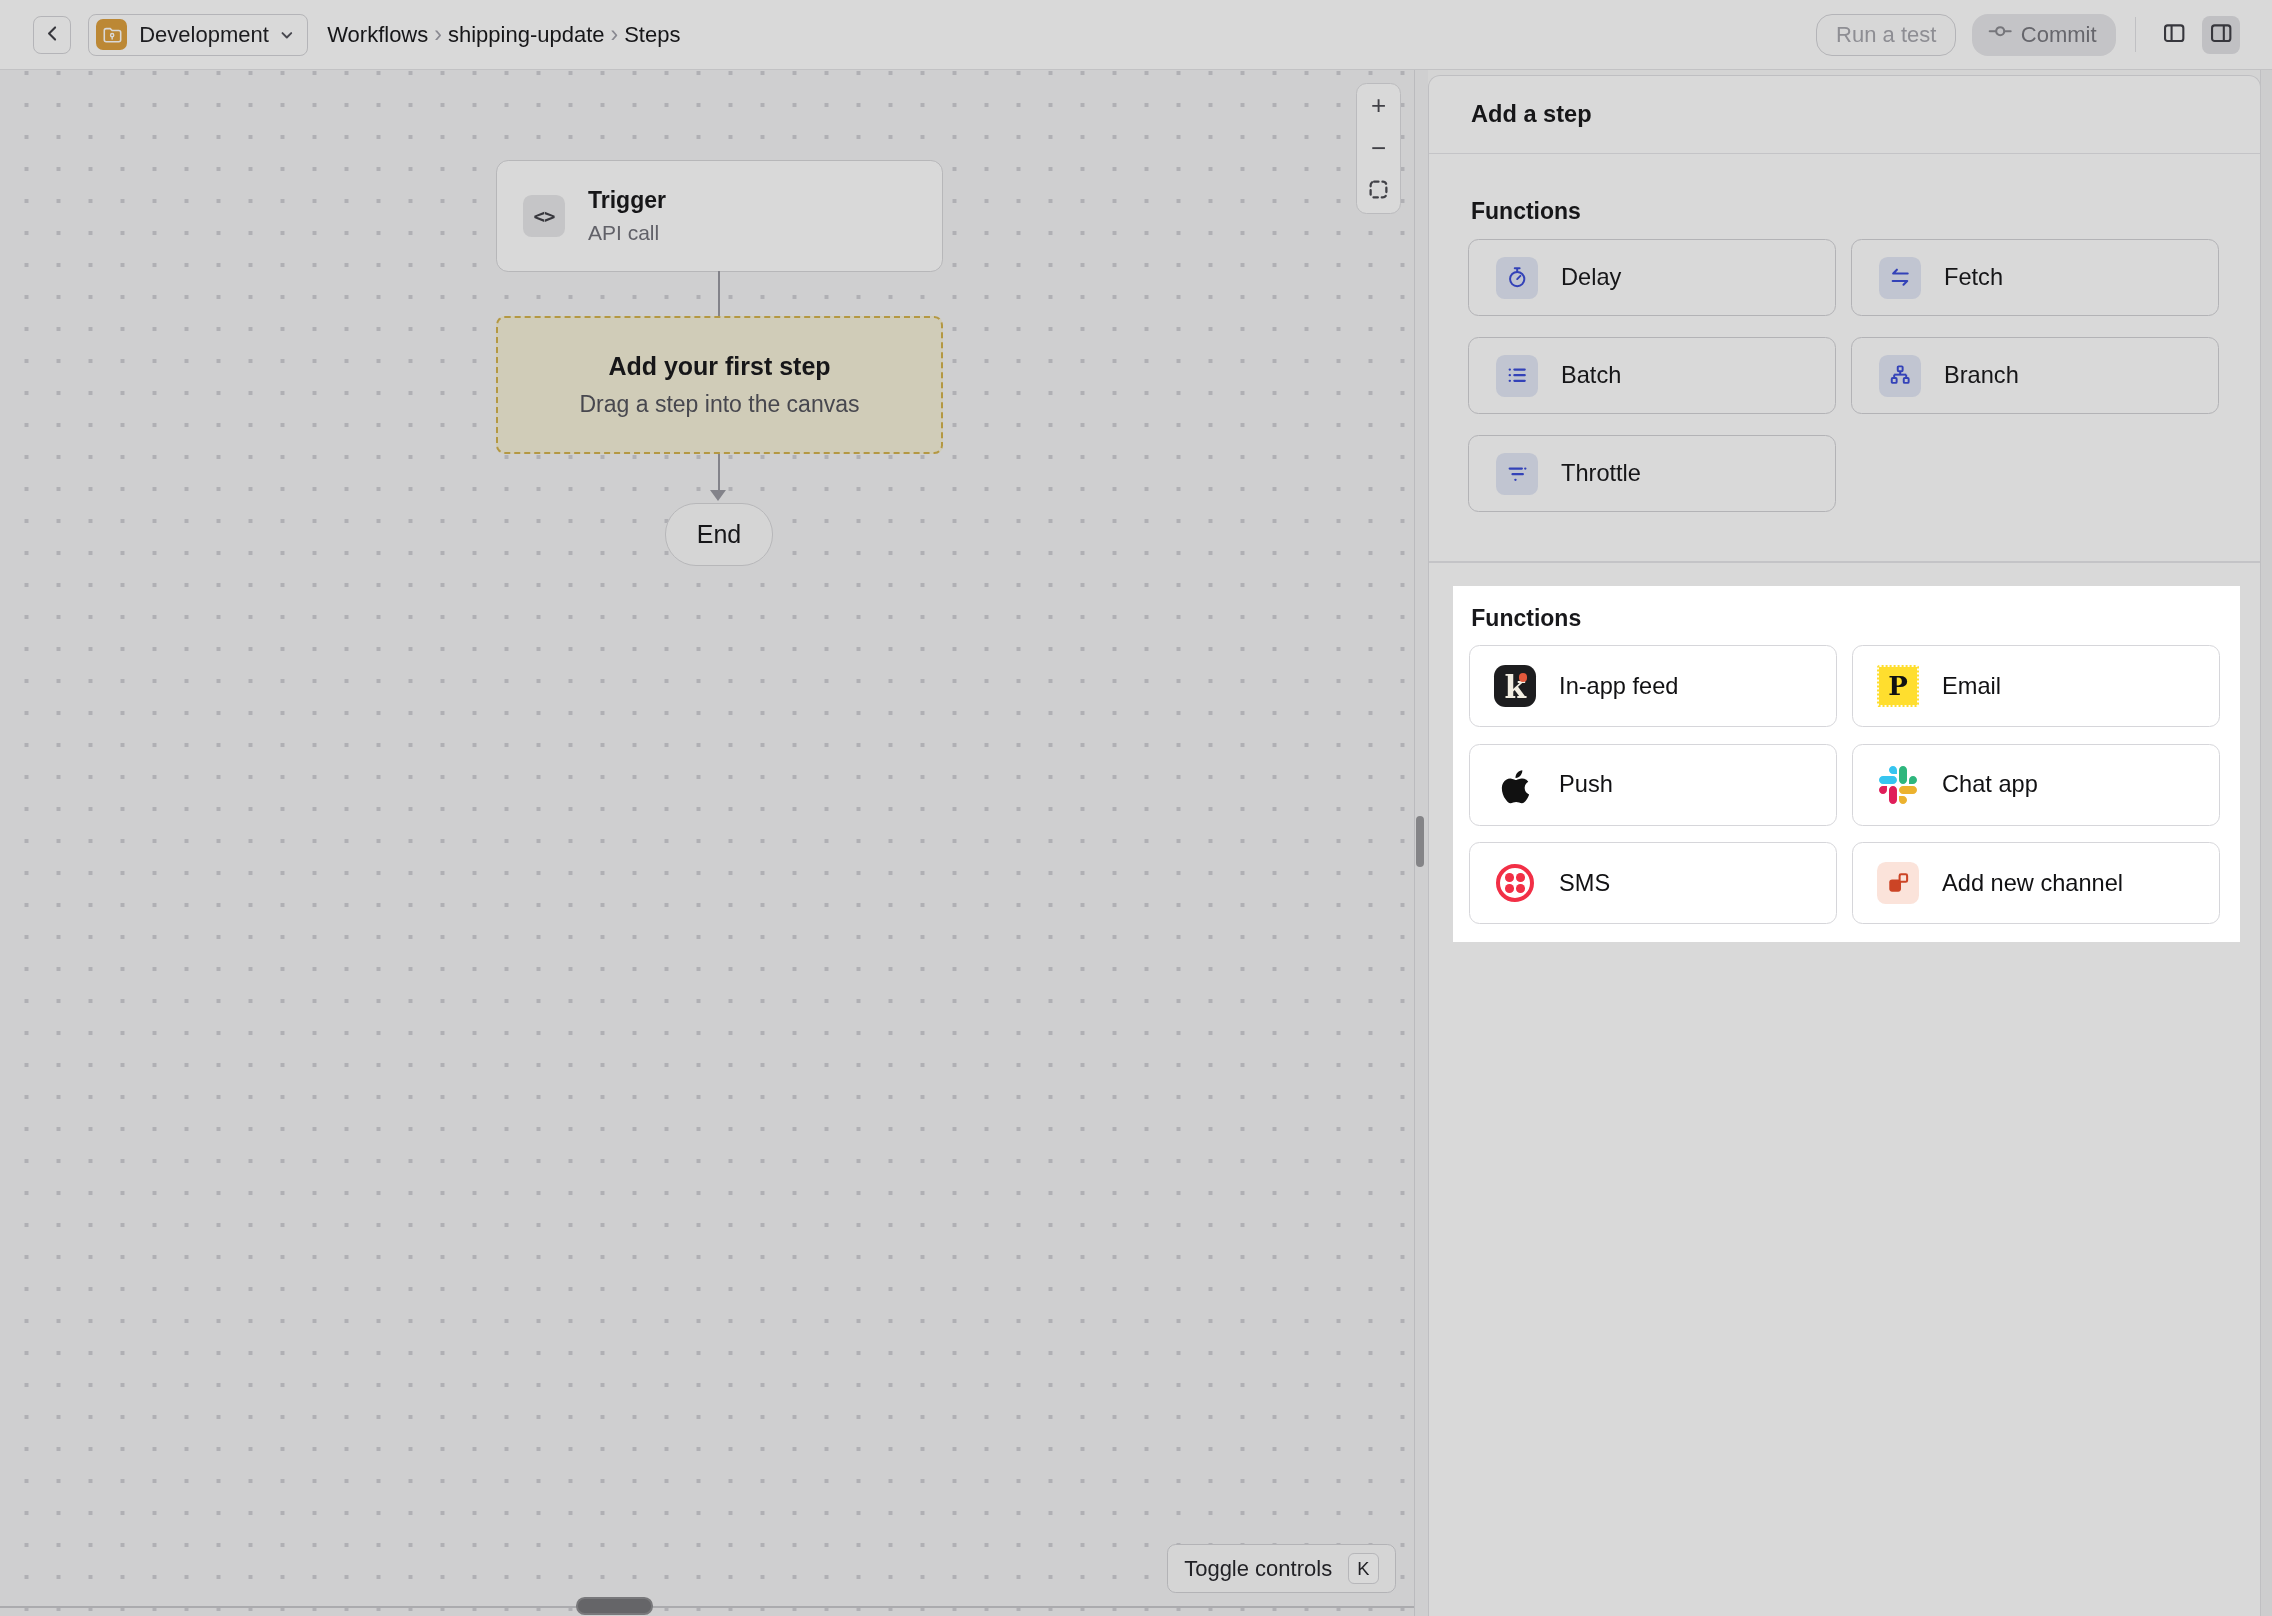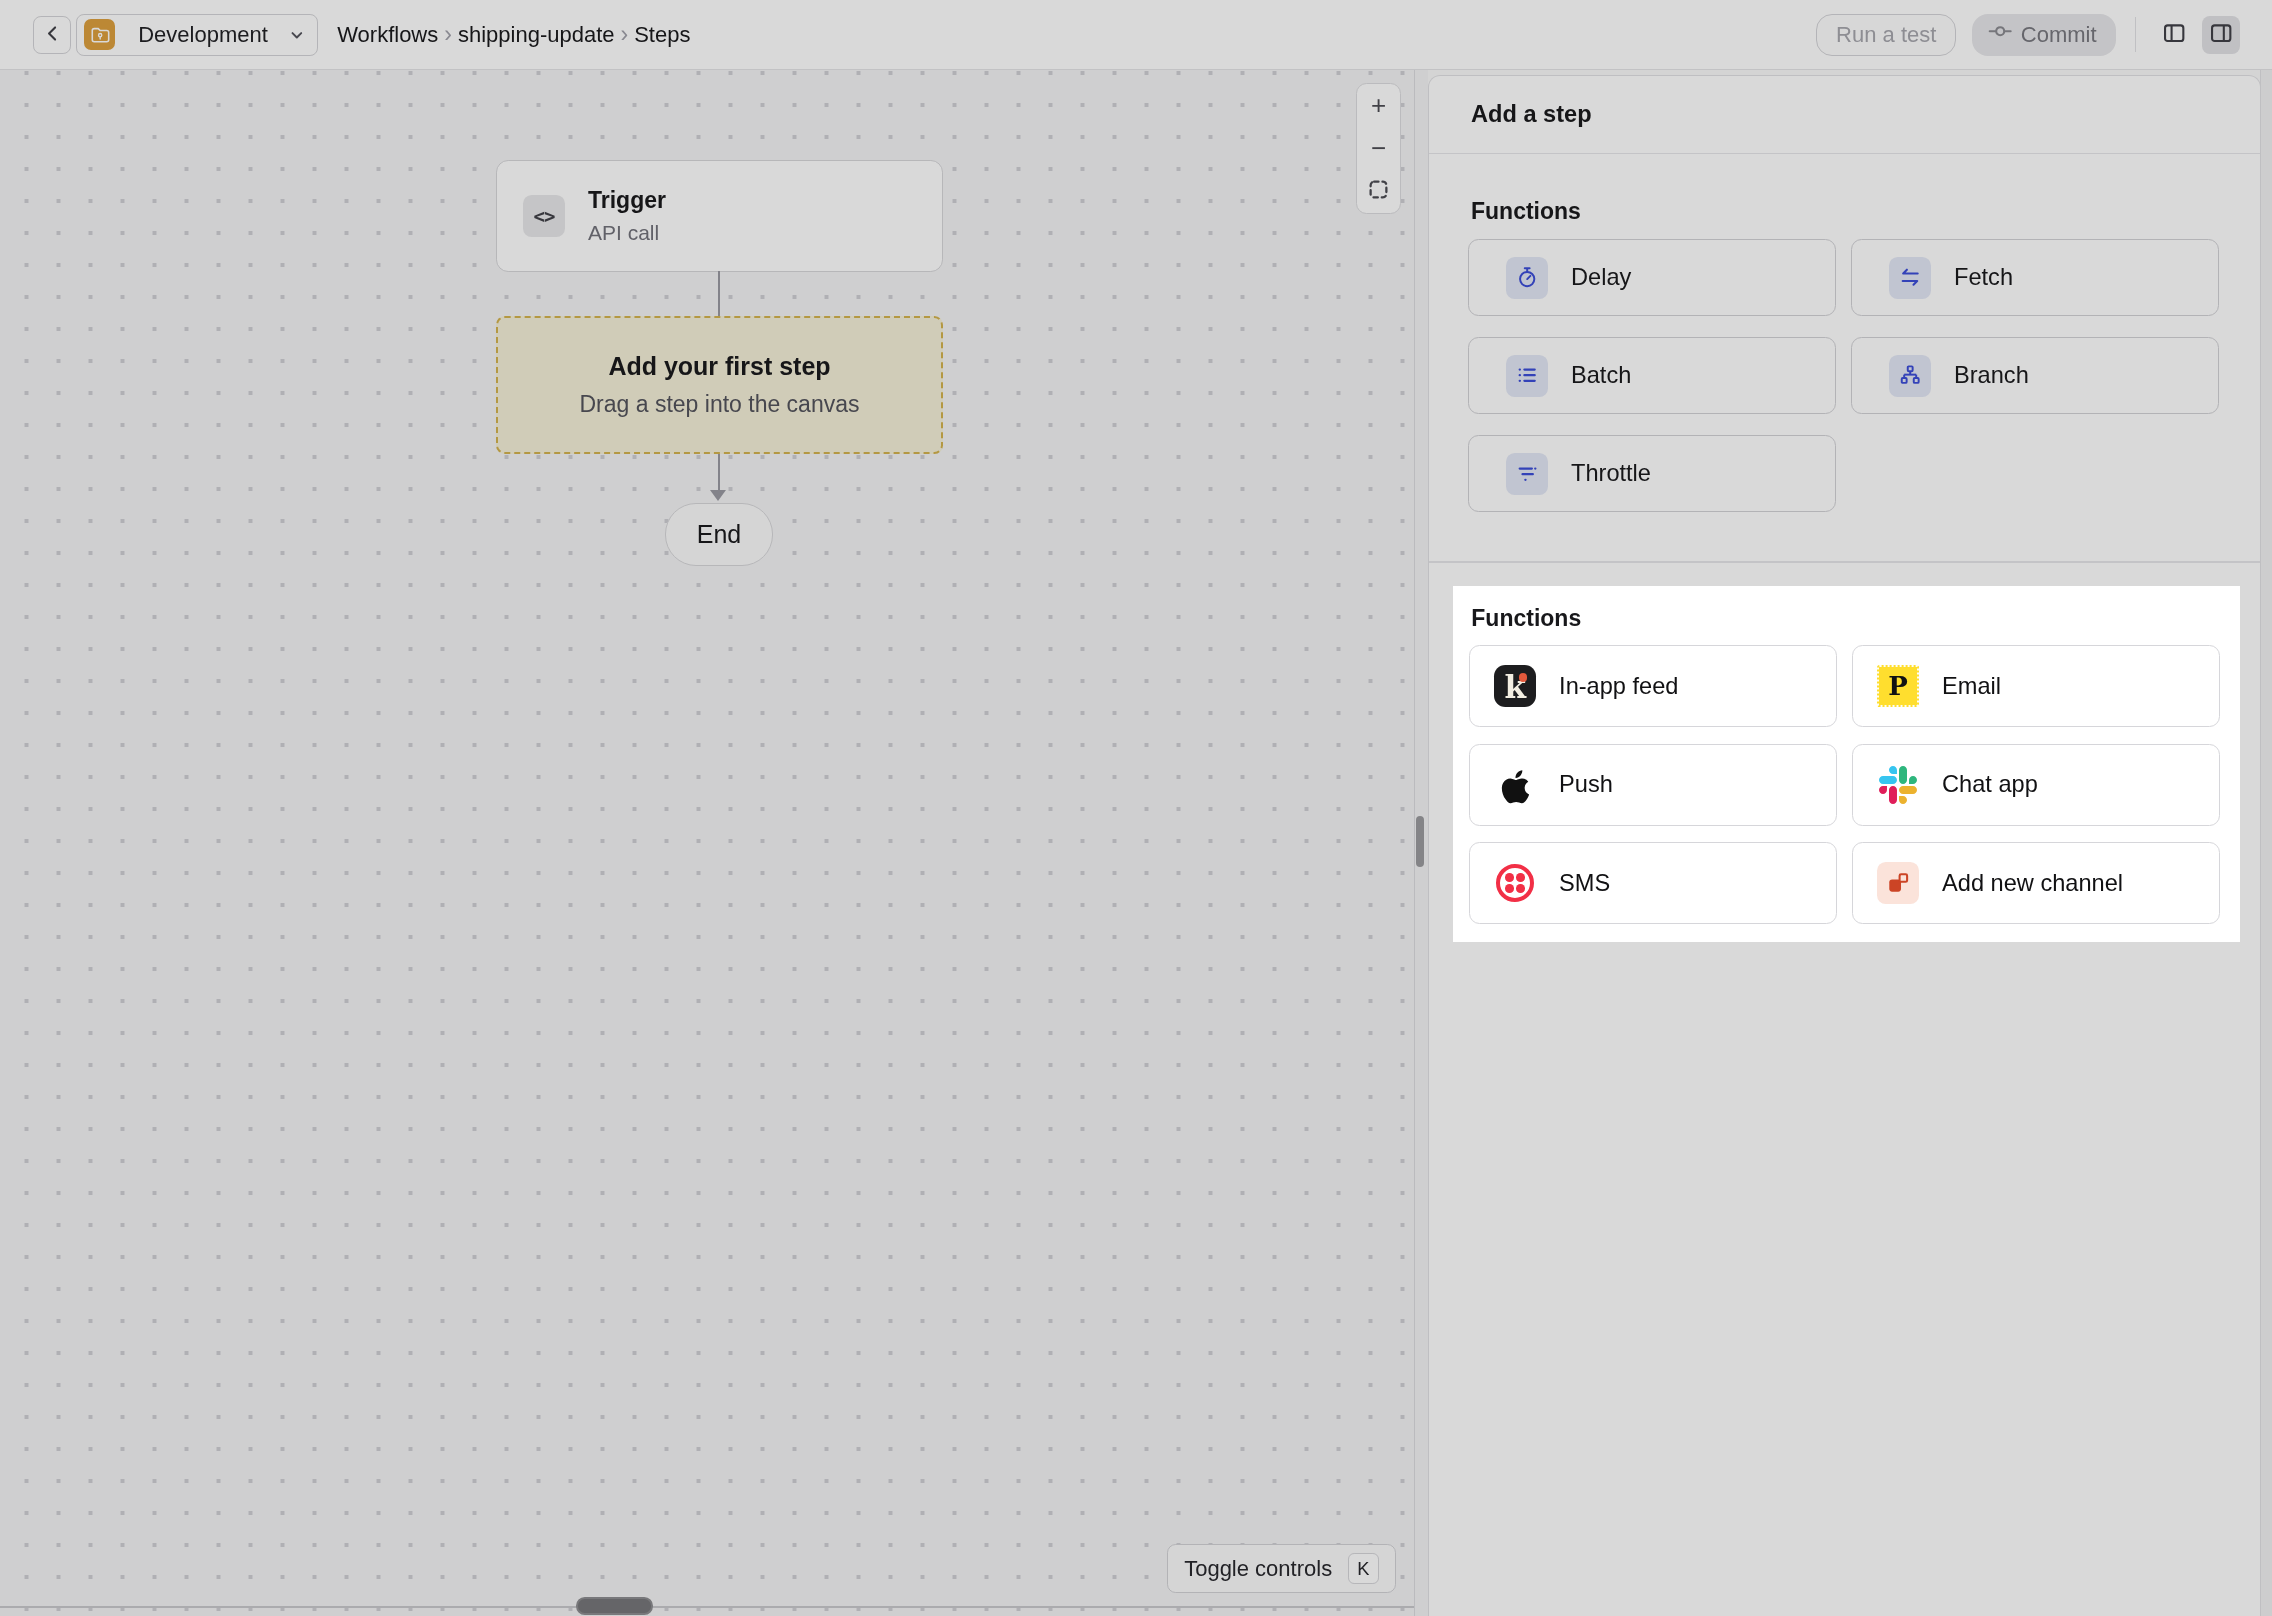--- a/index.html
+++ b/index.html
@@ -5,21 +5,21 @@
   * { margin:0; padding:0; box-sizing:border-box; }
   html,body { width:2273px; height:1616px; overflow:hidden; }
   body { font-family:"Liberation Sans", sans-serif; color:#18181b; background:#fafafa; position:relative; }
 
   
   .topbar { position:absolute; left:0; top:0; width:2273px; height:70px; background:#ffffff;
             border-bottom:1.7px solid #e4e4e7; display:flex; align-items:center; padding:0 33px; z-index:10; }
   .icon-btn { width:38px; height:38px; border:1.7px solid #d4d4d8; border-radius:7.9px; background:#fff;
               display:flex; align-items:center; justify-content:center; flex:0 0 auto; }
   .env-btn { height:42px; border:1.7px solid #d4d4d8; border-radius:7.9px; background:#fff;
-             display:flex; align-items:center; padding:0 12.2px 0 7px; margin-left:5px;gap:11px; }
+             display:flex; align-items:center; padding:0 12.2px 0 7px; margin-left:17px; }
   .env-chip { width:31px; height:31px; border-radius:7px; background:#dd9f3d; display:flex; align-items:center; justify-content:center; }
   .env-label { font-size:22px; font-weight:500; margin-left:12.2px; color:#1f1f23; }
   .env-btn svg.chev { margin-left:10.5px; }
   .breadcrumb { display:flex; align-items:center; gap:6px; margin-left:19px; font-size:22px; }
   .crumb { color:#18181b; }
   .crumb-sep { color:#a1a1aa; font-size:23px; }
   .tb-spacer { flex:1; }
   .btn { height:42px; border-radius:16px; display:flex; align-items:center; font-size:22px; font-weight:500; }
   .run-btn { border:1.7px solid #d4d4d8; background:#fdfdfd; color:#a6a6ad; padding:0 19px; }
   .commit-btn { background:#e7e7ea; color:#77777e; padding:0 19px 0 15.7px; margin-left:15.7px; gap:8.7px; border:none; }
@@ -72,21 +72,21 @@
 
   
   .sidebar-panel { position:absolute; left:1428px; top:75px; width:833px; height:1541px; background:#ffffff;
                    border:1.7px solid #e1e1e4; border-bottom:none; border-radius:12.2px 12.2px 0 0; }
   .sb-header { position:absolute; left:0; top:0; width:100%; height:78px; display:flex; align-items:center;
                padding-left:42px; border-bottom:1.7px solid #e7e7ea; font-size:23.6px; font-weight:600; color:#18181b; }
   .sb-section-label { position:absolute; left:42px; top:122px; font-size:23px; font-weight:600; color:#18181b; }
   .fn-grid { position:absolute; left:39px; top:163px; width:756px; display:grid;
              grid-template-columns:368px 368px; column-gap:15px; row-gap:21px; }
   .step-card { height:77px; border:1.7px solid #d2d2d6; border-radius:10.5px; background:#ffffff;
-               display:flex; align-items:center; padding-left:37px; gap:23px; }
+               display:flex; align-items:center; padding-left:27px; gap:23px; }
   .step-card .label { font-size:23.6px; font-weight:500; color:#18181b; }
   .fn-chip { width:42px; height:42px; border-radius:8.7px; background:#e3e8f6; display:flex; align-items:center; justify-content:center; flex:0 0 auto; }
   .sb-divider2 { position:absolute; left:0; top:485px; width:100%; height:1.7px; background:#e7e7ea; }
   .right-gutter { position:absolute; left:2260px; top:70px; width:12.2px; height:1546px; background:#f1f1f2; border-left:1.7px solid #e1e1e4; }
 
   
   .dim-overlay { position:absolute; inset:0; background:rgba(12,12,14,0.155); z-index:40; pointer-events:none; }
   .spotlight { position:absolute; left:1453px; top:586px; width:787px; height:356px; background:#ffffff; z-index:45; }
   .sp-label { position:absolute; left:18.3px; top:19px; font-size:23px; font-weight:600; color:#18181b; }
   .ch-grid { position:absolute; left:15.7px; top:59px; width:756px; display:grid;

